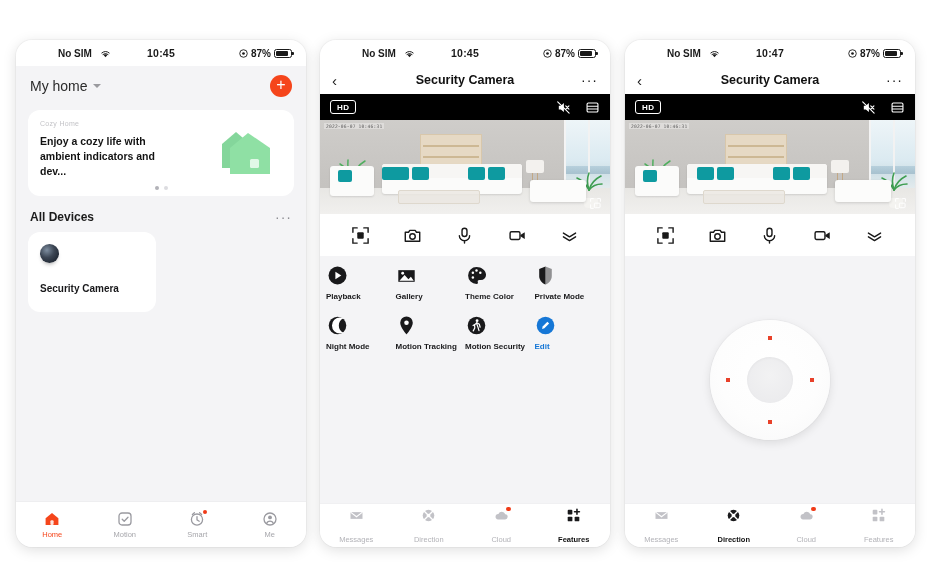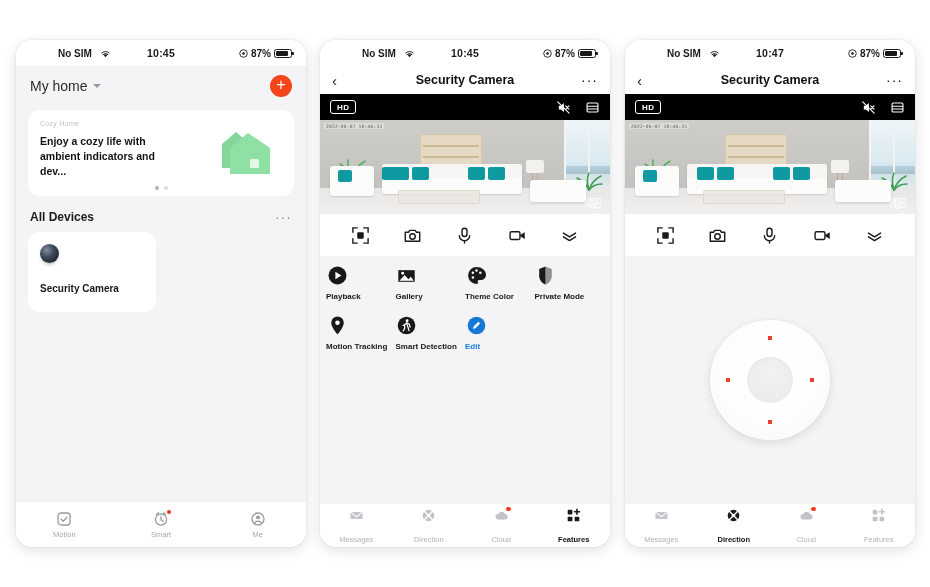--- a/index.html
+++ b/index.html
@@ -275,20 +275,29 @@
 
       <div class="dev-grid">
         <div class="dev-card">
           <div class="lens"></div>
           <div class="dev-name">Security Camera</div>
         </div>
       </div>
     </div>
 
     <div class="tabbar">
+      <div class="tab active">
+        <span class="ic">
+          <svg viewBox="0 0 16 16" width="16" height="16">
+              <path d="M8 2 1.6 7.2V14h12.8V7.2z" fill="#f5451b"></path>
+              <rect x="6.4" y="9.2" width="3.2" height="4.8" rx="1.1" fill="#fff" opacity=".85"></rect>
+            </svg>
+        </span>
+        <span class="lbl">Home</span>
+      </div>
       <div class="tab">
         <span class="ic">
           <svg viewBox="0 0 16 16" width="16" height="16">
               <rect x="2" y="2" width="12" height="12" rx="3" fill="none" stroke="#9a9aa0" stroke-width="1.3"></rect>
               <path d="M5.2 8.2 7.2 10.2 11 6.2" fill="none" stroke="#9a9aa0" stroke-width="1.3" stroke-linecap="round" stroke-linejoin="round"></path>
             </svg>
         </span>
         <span class="lbl">Motion</span>
       </div>
       <div class="tab">
@@ -477,40 +486,49 @@
         <div class="feat">
           <span class="circ-ic">
             <svg width="21" height="21" viewBox="0 0 22 22">
                 <path d="M11 1.6 4.4 4.2v7.2c0 4.2 2.8 7.4 6.6 9z" fill="#19191b"></path>
                 <path d="M11 1.6l6.6 2.6v7.2c0 4.2-2.8 7.4-6.6 9z" fill="#19191b" opacity=".45"></path>
               </svg>
           </span>
           <span class="flabel">Private Mode</span>
         </div>
 
+        <div class="feat">
+          <span class="circ-ic">
+            <svg width="21" height="21" viewBox="0 0 22 22">
+                <circle cx="11" cy="11" r="9.2" fill="#19191b"></circle>
+                <path d="M14.6 3.4a8.4 8.4 0 0 0 0 15.2 8.2 8.2 0 0 1-3.6.8 8.4 8.4 0 0 1 0-16.8c1.3 0 2.5.3 3.6.8z" fill="#fff" transform="translate(2.6,0)"></path>
+              </svg>
+          </span>
+          <span class="flabel">Night Mode</span>
+        </div>
 
         <div class="feat">
           <span class="circ-ic">
             <svg width="21" height="21" viewBox="0 0 22 22">
                 <path d="M11 1.6a6.6 6.6 0 0 0-6.6 6.6c0 4.8 6.6 12.2 6.6 12.2s6.6-7.4 6.6-12.2A6.6 6.6 0 0 0 11 1.6z" fill="#19191b"></path>
                 <circle cx="11" cy="8.2" r="2.4" fill="#fff"></circle>
               </svg>
           </span>
           <span class="flabel">Motion Tracking</span>
         </div>
 
         <div class="feat">
           <span class="circ-ic">
             <svg width="21" height="21" viewBox="0 0 22 22">
                 <circle cx="11" cy="11" r="9.2" fill="#19191b"></circle>
                 <circle cx="11.6" cy="5.9" r="1.5" fill="#fff"></circle>
                 <path d="M11.4 8 9 10.4l.2 3.2-1.6 3M11.4 8l2.6 1.8.8 3M11.4 9.6l1.2 3.4 1 3.4M9.6 9.6 7.4 11" stroke="#fff" stroke-width="1.3" fill="none" stroke-linecap="round" stroke-linejoin="round"></path>
               </svg>
           </span>
-          <span class="flabel">Smart Detection</span>
+          <span class="flabel">Motion Security</span>
         </div>
 
         <div class="feat edit">
           <span class="circ-ic">
             <svg width="21" height="21" viewBox="0 0 22 22">
                 <circle cx="11" cy="11" r="9.2" fill="#1677d6"></circle>
                 <path d="M7.4 14.6 8 12l5-5 1.8 1.8-5 5z" fill="#fff"></path>
               </svg>
           </span>
           <span class="flabel">Edit</span>

